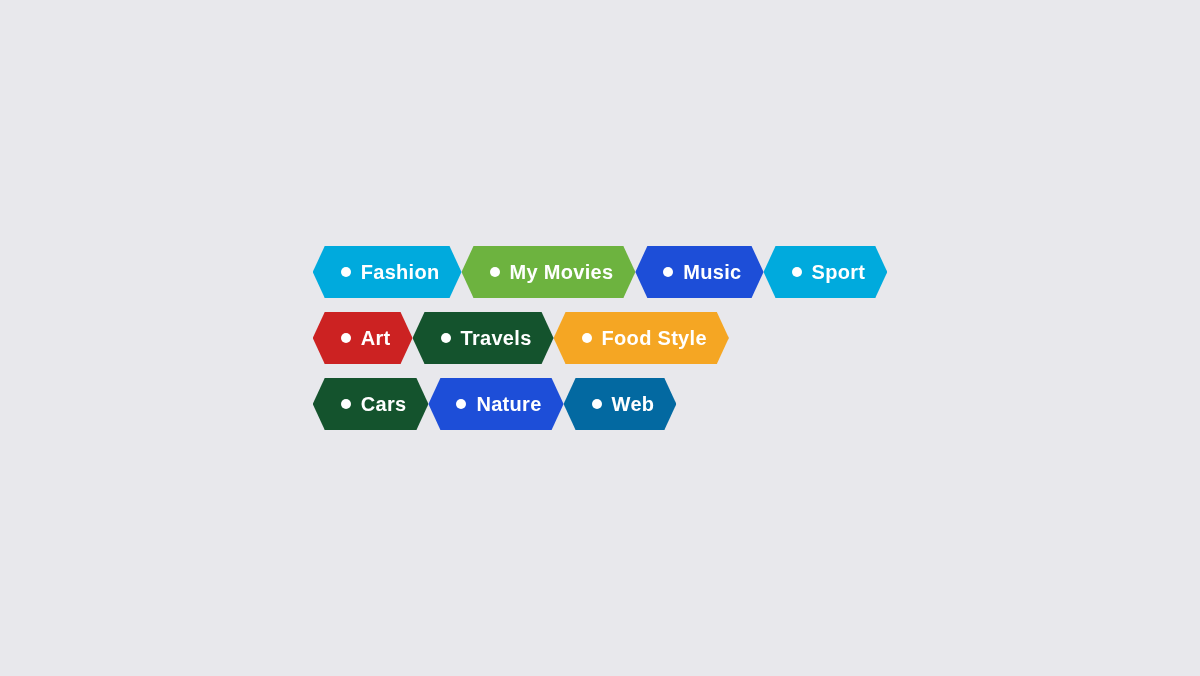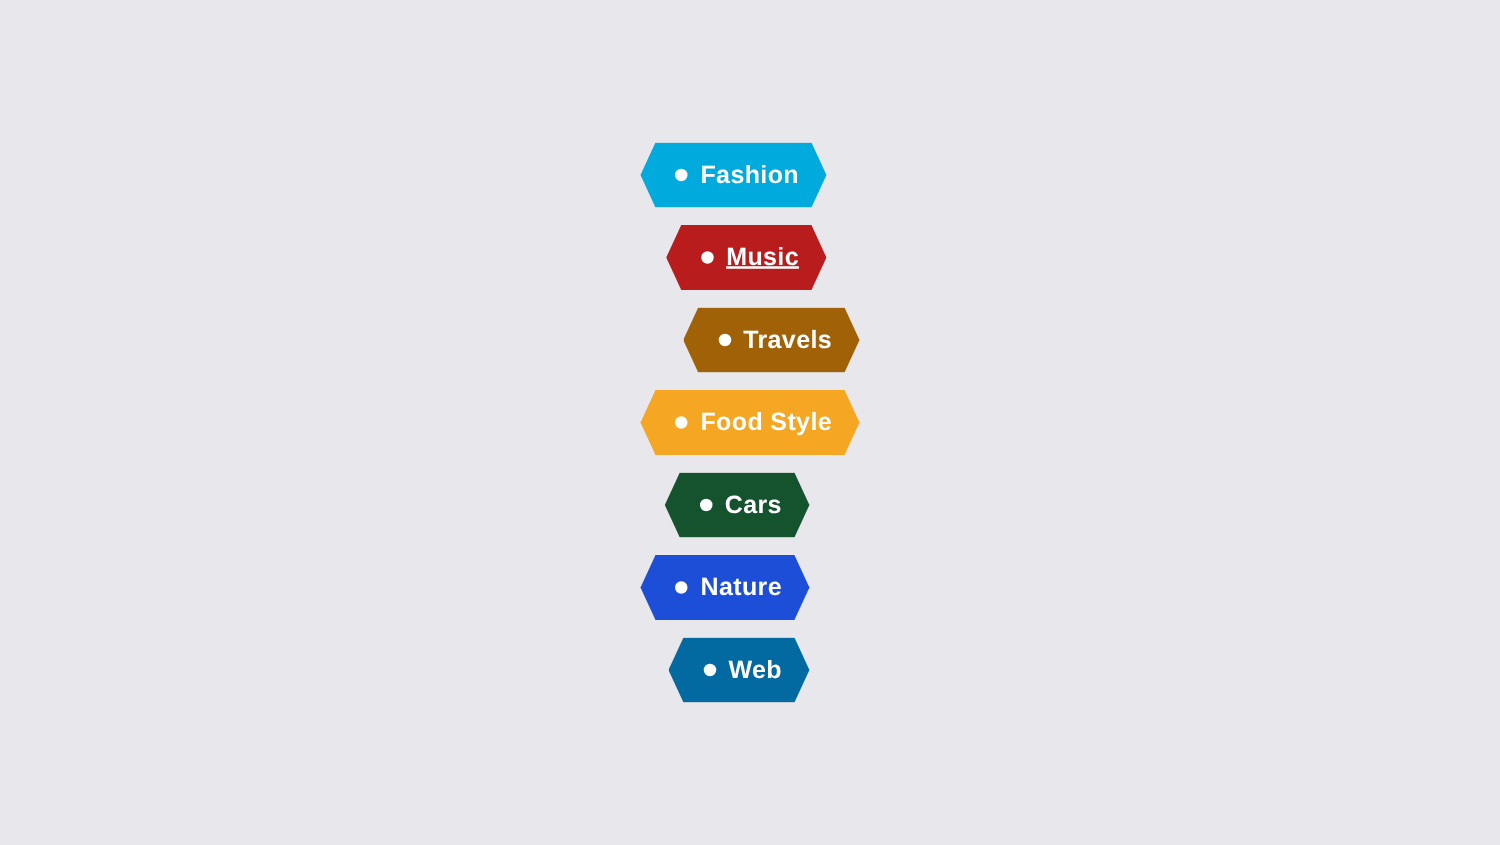--- a/index.html
+++ b/index.html
@@ -16,22 +16,21 @@
 
     .tags-container {
       display: flex;
       flex-direction: column;
       gap: 14px;
       align-items: flex-start;
     }
 
     .tag-row {
       display: flex;
-      flex-direction: column;
-      gap: 14px;
+      flex-direction: row;
       align-items: flex-end;
     }
 
     .tag {
       position: relative;
       display: inline-flex;
       align-items: center;
       padding: 0 22px 0 28px;
       height: 52px;
       color: #fff;
@@ -54,45 +53,57 @@
       flex-shrink: 0;
     }
 
     .tag-label {
       display: inline;
     }
 
     
     .color-blue    { background-color: #00aadd; }
     .color-green   { background-color: #6db33f; }
-    .color-orange  { background-color: #b91c1c; text-decoration: underline; }
+    .color-orange  { background-color: #1d4ed8; }
     .color-cyan    { background-color: #00aadd; }
     .color-red     { background-color: #cc2222; }
     .color-magenta { background-color: #dd0077; }
-    .color-teal    { background-color: #a16207; }
+    .color-teal    { background-color: #14532d; }
     .color-orange2 { background-color: #f5a623; }
     .color-red2    { background-color: #14532d; }
     .color-pink    { background-color: #1d4ed8; }
     .color-lime    { background-color: #0369a1; }
   </style>
 </head>
 <body>
 
 <div class="tags-container">
     <div class="tag-row">
       <div class="tag color-blue">
         <span class="dot"></span>
         <span class="tag-label">Fashion</span>
       </div>
+      <div class="tag color-green">
+        <span class="dot"></span>
+        <span class="tag-label">My Movies</span>
+      </div>
       <div class="tag color-orange">
         <span class="dot"></span>
         <span class="tag-label">Music</span>
       </div>
+      <div class="tag color-cyan">
+        <span class="dot"></span>
+        <span class="tag-label">Sport</span>
+      </div>
     </div>
     <div class="tag-row">
+      <div class="tag color-red">
+        <span class="dot"></span>
+        <span class="tag-label">Art</span>
+      </div>
       <div class="tag color-teal">
         <span class="dot"></span>
         <span class="tag-label">Travels</span>
       </div>
       <div class="tag color-orange2">
         <span class="dot"></span>
         <span class="tag-label">Food Style</span>
       </div>
     </div>
     <div class="tag-row">

